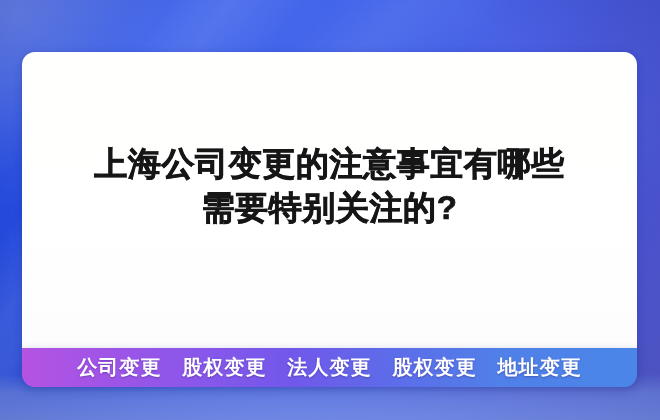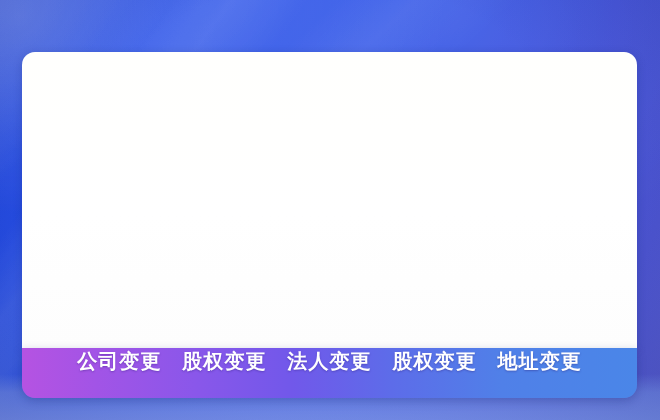--- a/index.html
+++ b/index.html
@@ -103,31 +103,32 @@
     white-space: nowrap;
     -webkit-text-stroke: 0.7px #161616;
   }
 
   
   .footer-bar {
     position: absolute;
     left: 22px;
     top: 348px;
     width: 615px;
-    height: 50px;
+    height: 39px;
     border-radius: 0 0 13px 13px;
     background: linear-gradient(90deg,
                 #b553e2 0%,
                 #a254e6 12%,
                 #8a57ea 28%,
                 #7158ea 44%,
                 #5d6ce9 60%,
                 #5080e8 78%,
                 #4a86e8 100%);
     display: flex;
+    align-items: center;
     justify-content: center;
     box-shadow: 0 3px 10px rgba(12,26,100,0.26);
   }
   .footer-text {
     color: #ffffff;
     font-size: 20px;
     font-weight: bold;
     letter-spacing: 1.1px;
     white-space: nowrap;
     text-shadow: 0 1px 2px rgba(40,20,110,0.35);
@@ -142,20 +143,22 @@
 <div id="poster">
 
   <div class="bg-base"></div>
   <div class="bg-streaks"></div>
   <div class="bg-bottom-glow"></div>
   <div class="bg-vignette"></div>
 
 
   <div class="card">
     <div class="headline-wrap">
+      <span class="headline-line">上海公司变更的注意事宜有哪些</span>
+      <span class="headline-line">需要特别关注的?</span>
     </div>
   </div>
 
   <div class="footer-bar">
     <div class="footer-text">
       <span class="footer-item">公司变更</span>
       <span class="footer-item">股权变更</span>
       <span class="footer-item">法人变更</span>
       <span class="footer-item">股权变更</span>
       <span class="footer-item">地址变更</span>

